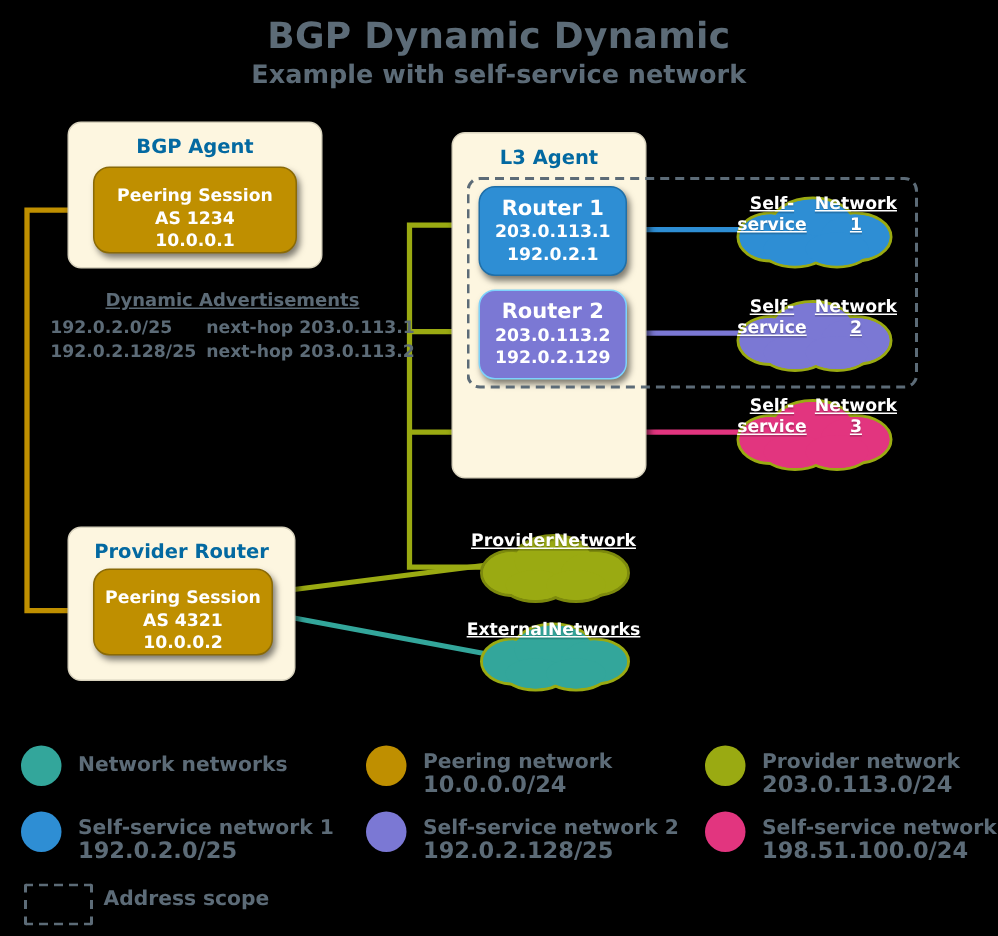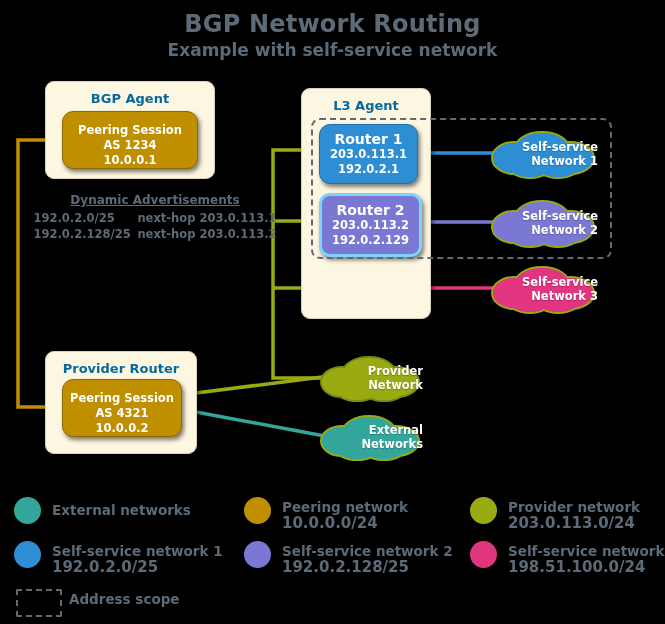--- a/index.html
+++ b/index.html
@@ -106,29 +106,30 @@
     flex-direction: column;
     justify-content: center;
     align-items: center;
   }
   .router .rname { font-size: 14px; }
 
   
   .cloud {
     position: absolute;
     display: flex;
-    flex-direction: column;
+    flex-direction: row;
     justify-content: center;
-    align-items: flex-end;
+    align-items: flex-start;
     color: #ffffff;
     font-size: 11.5px;
     font-weight: bold;
     line-height: 14px;
     text-align: center;
     z-index: 3;
+    text-decoration: underline;
   }
   .cloud .cloud-svg {
     position: absolute;
     left: 0;
     top: 0;
   }
   .cloud .cloud-label {
     position: relative;
     z-index: 2;
     text-shadow: 0 1px 1px rgba(0,0,0,.25);
@@ -217,21 +218,21 @@
 
     <path d="M 196 412 L 330 437" stroke="#33a69b" stroke-width="3.5" fill="none"></path>
 
     <path d="M 416 153 L 500 153" stroke="#2e8ed4" stroke-width="3.5" fill="none"></path>
     <path d="M 416 222 L 500 222" stroke="#7b78d4" stroke-width="3.5" fill="none"></path>
     <path d="M 416 288 L 500 288" stroke="#e2357f" stroke-width="3.5" fill="none"></path>
   </svg>
 
   <div class="layer">
 
-    <div class="title-main">BGP Network Routing</div>
+    <div class="title-main">BGP Dynamic Dynamic</div>
     <div class="title-sub">Example with self-service network</div>
 
     <div class="card" style="left:45px; top:81px; width:168px; height:96px;">
       <div class="card-title">BGP Agent</div>
     </div>
     <div class="peer" style="left:62px; top:111px; width:134px; height:56px;">
       <div>Peering Session</div>
       <div>AS 1234</div>
       <div>10.0.0.1</div>
     </div>
@@ -260,21 +261,21 @@
     <div class="card" style="left:301px; top:88px; width:128px; height:229px;">
       <div class="card-title">L3 Agent</div>
     </div>
 
     <div class="router" style="left:319px; top:124px; width:97px; height:58px; background:#2e8ed4; border:1px solid #1f6fa8;">
       <div class="rname">Router 1</div>
       <div>203.0.113.1</div>
       <div>192.0.2.1</div>
     </div>
 
-    <div class="router" style="left:319px; top:193px; width:97px; height:58px; background:#7b78d4; border:3px solid #7dd3fc;">
+    <div class="router" style="left:319px; top:193px; width:97px; height:58px; background:#7b78d4; border:1px solid #7dd3fc;">
       <div class="rname">Router 2</div>
       <div>203.0.113.2</div>
       <div>192.0.2.129</div>
     </div>
 
 
     <div class="scope" style="left:311px; top:118px; width:297px; height:137px;"></div>
 
     <div class="cloud" style="left:486px; top:128px; width:112px; height:52px;">
       <svg class="cloud-svg" width="112" height="52" viewBox="0 0 112 52" aria-hidden="true">
@@ -379,21 +380,21 @@
       </svg>
       <div class="cloud-label">Provider</div>
       <div class="cloud-label">Network</div>
     </div>
 
     <div class="legend">
 
       <div class="legend-item" style="left:14px; top:10px;">
         <span class="legend-dot" style="background:#33a69b;"></span>
         <span class="legend-text">
-          <span class="legend-title" style="display:block; line-height:27px;">External networks</span>
+          <span class="legend-title" style="display:block; line-height:27px;">Network networks</span>
         </span>
       </div>
 
       <div class="legend-item" style="left:244px; top:10px;">
         <span class="legend-dot" style="background:#bf8f00;"></span>
         <span class="legend-text">
           <span class="legend-title">Peering network</span>
           <span class="legend-sub" style="display:block;">10.0.0.0/24</span>
         </span>
       </div>

